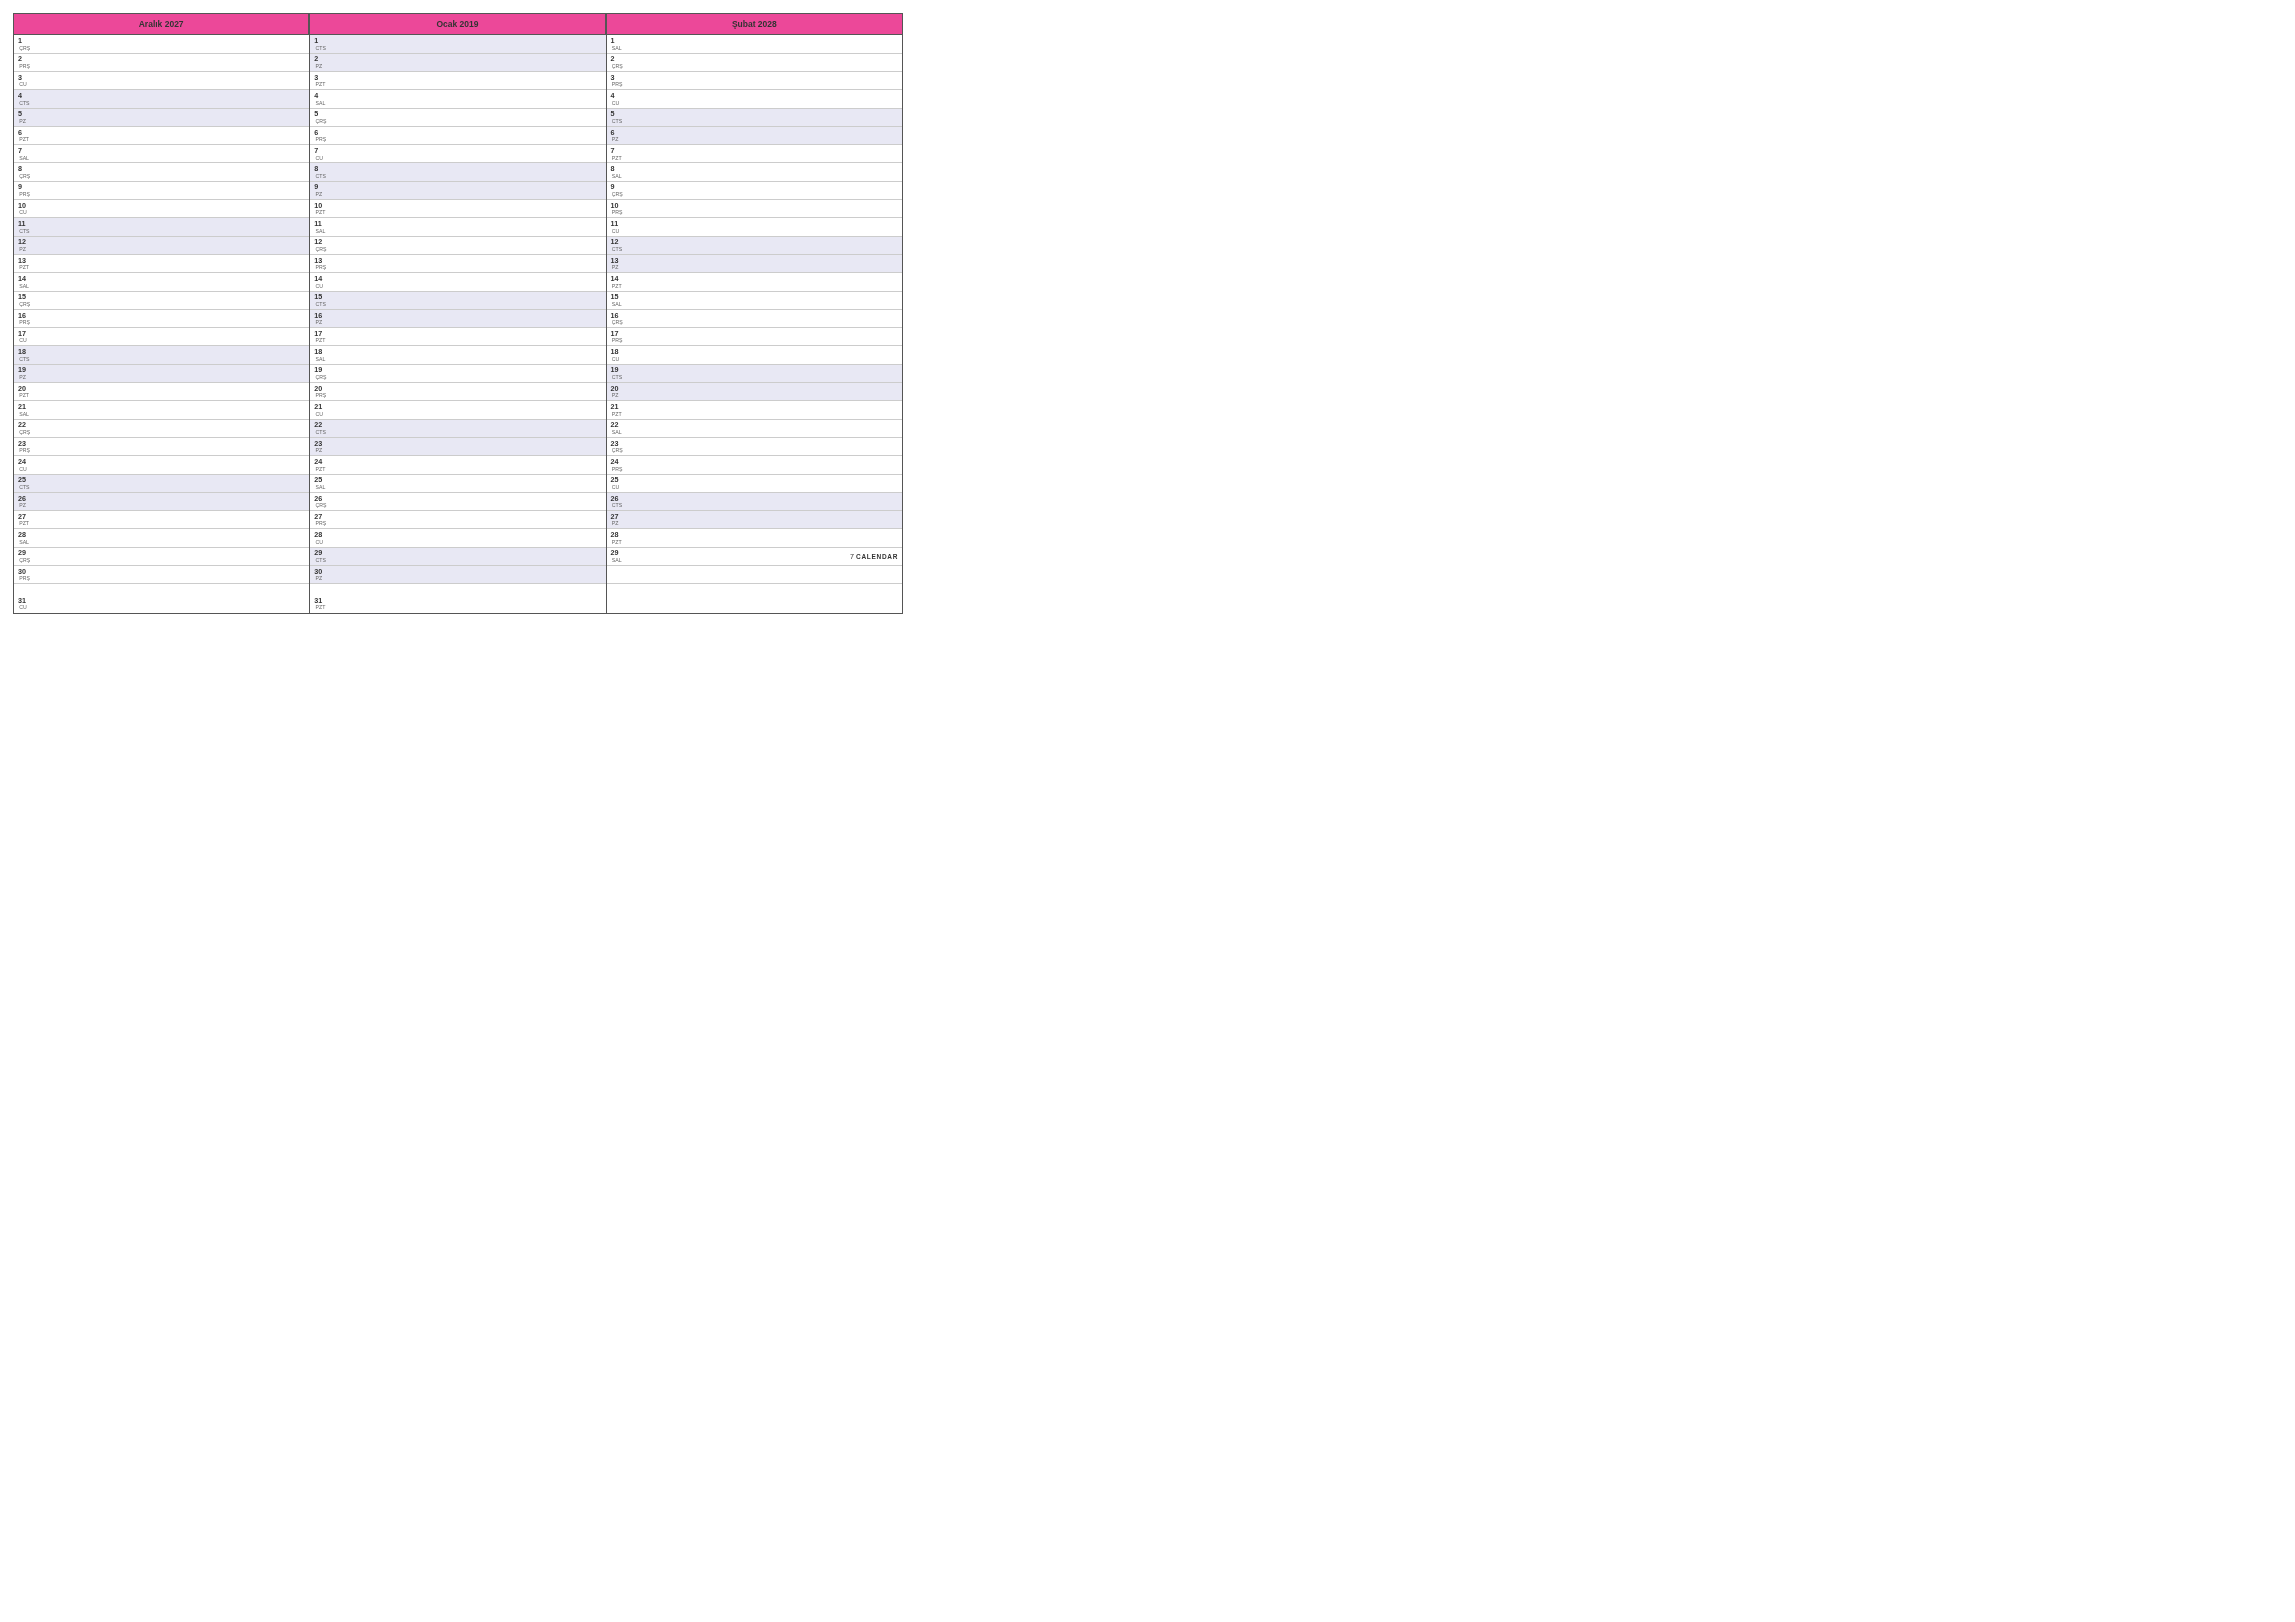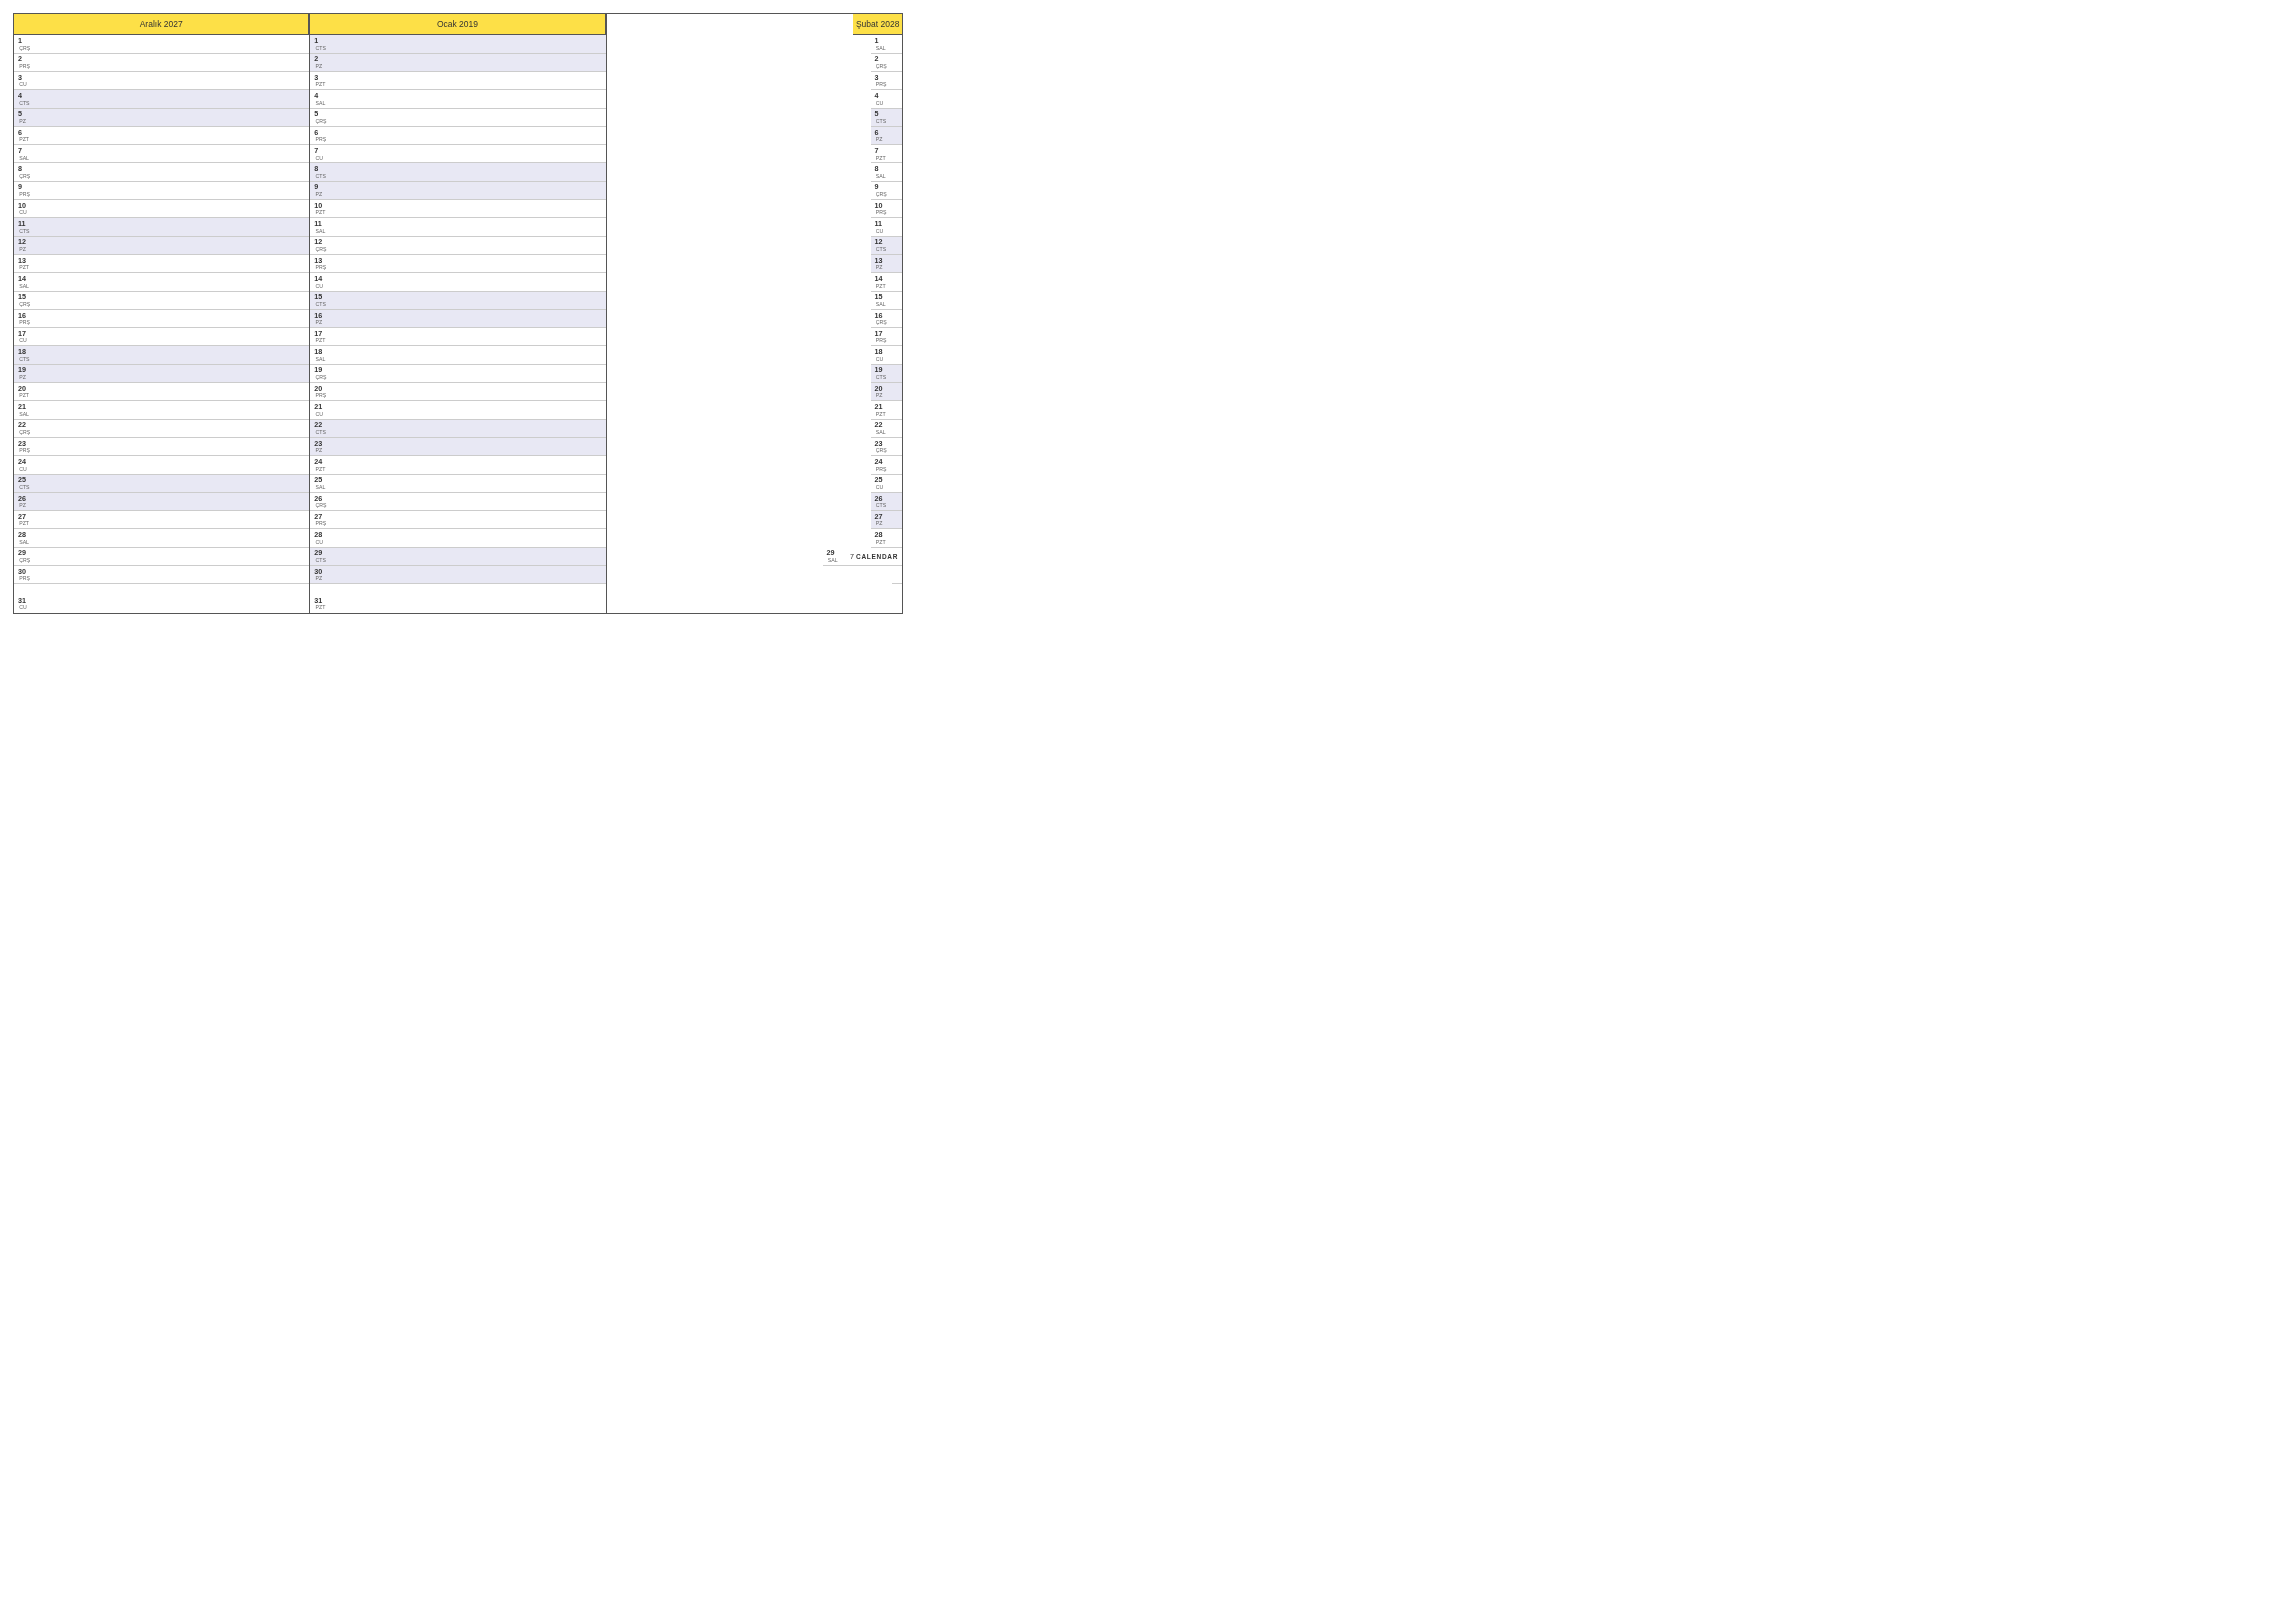--- a/index.html
+++ b/index.html
@@ -26,30 +26,29 @@
     }
 
     .month-col {
       flex: 1;
       border-right: 1px solid #555;
       display: flex;
       flex-direction: column;
     }
     .month-col:last-child {
       border-right: none;
-      align-items: flex-end;
     }
 
     .month-header {
-      background: #fde047;
+      background: #ec4899;
       border-bottom: 1px solid #555;
       text-align: center;
       padding: 5.2px 2.6px;
       font-size: 8.5px;
-      font-weight: normal;
+      font-weight: bold;
       color: #333;
       border-right: 1px solid #555;
     }
     .month-col:last-child .month-header {
       border-right: none;
     }
 
     .day-row {
       display: flex;
       align-items: center;

